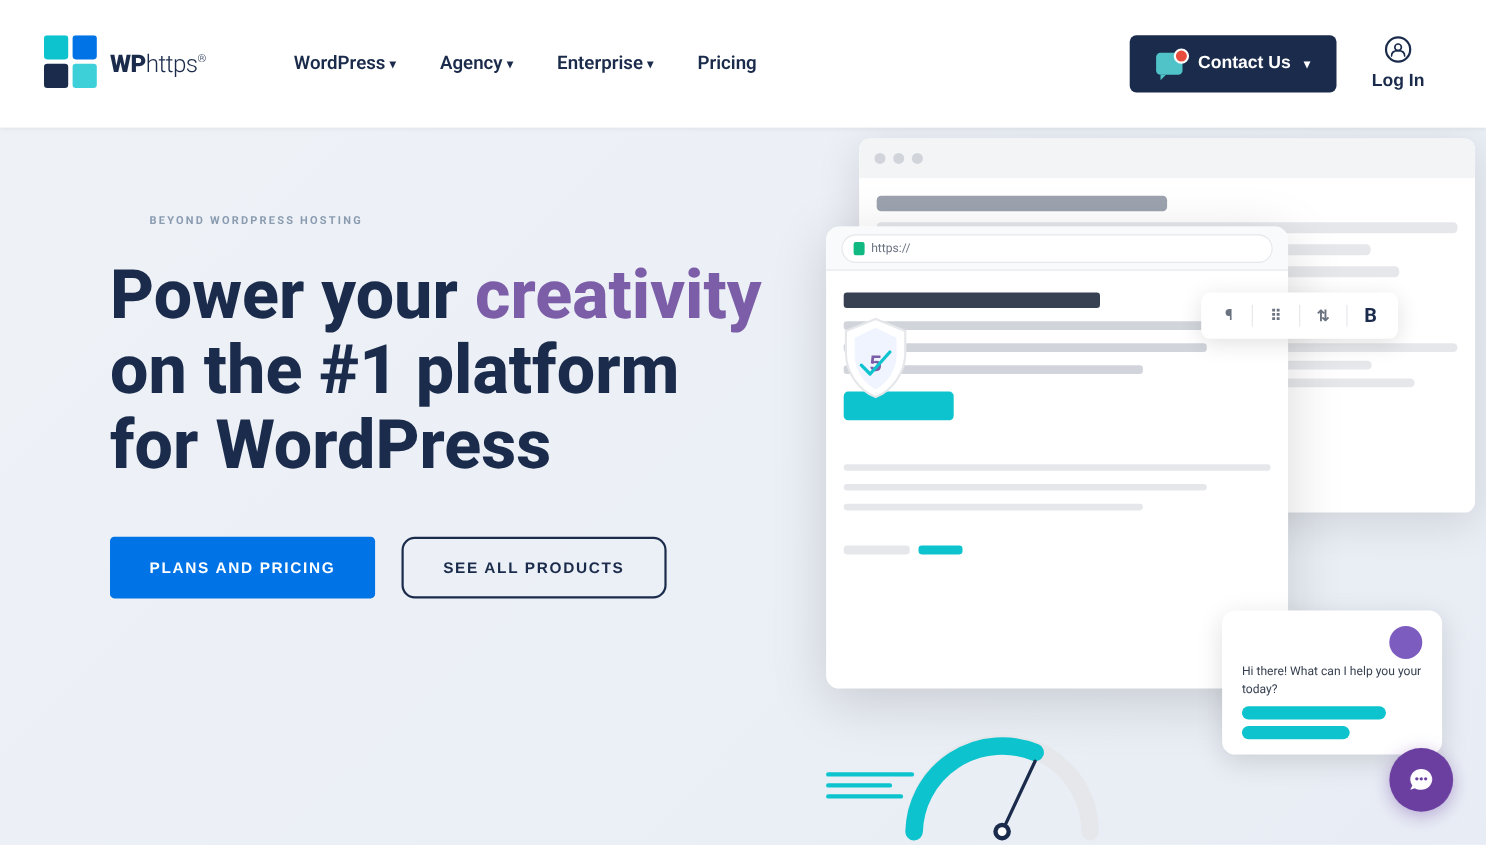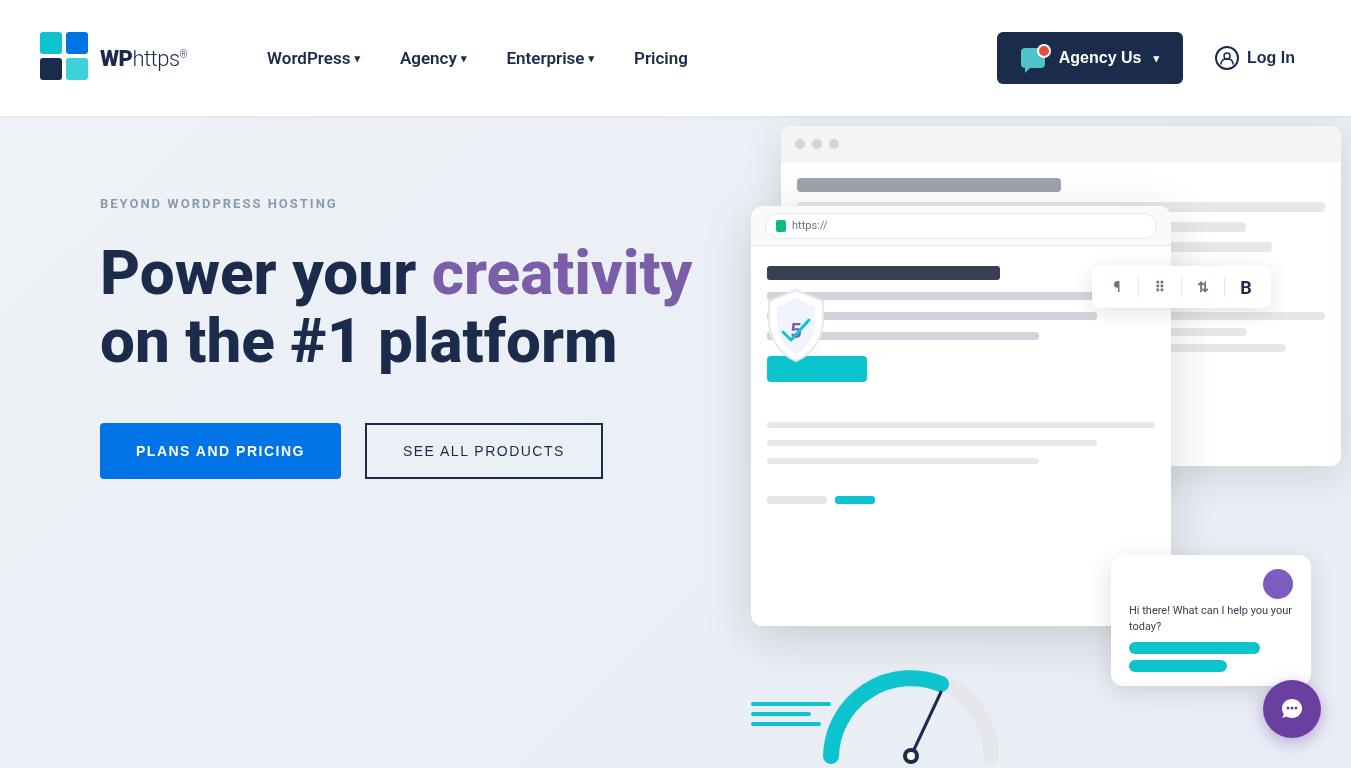--- a/index.html
+++ b/index.html
@@ -127,20 +127,21 @@
       display: flex;
       align-items: center;
       gap: 8px;
       background: transparent;
       border: none;
       color: #1b2b4b;
       font-size: 16px;
       font-weight: 600;
       cursor: pointer;
       padding: 10px 16px;
+      flex-direction: column;
     }
     .login-icon {
       width: 24px;
       height: 24px;
       border: 2px solid #1b2b4b;
       border-radius: 50%;
       display: flex;
       align-items: center;
       justify-content: center;
     }
@@ -155,26 +156,27 @@
       min-height: 652px;
       overflow: hidden;
     }
     .hero-content {
       flex: 0 0 auto;
       max-width: 620px;
       padding-top: 20px;
       z-index: 2;
     }
     .hero-eyebrow {
-      font-size: 13px;
+      font-size: 10px;
       font-weight: 700;
       color: #8a9bb0;
       letter-spacing: 2px;
       text-transform: uppercase;
       margin-bottom: 28px;
+      margin-left: 36px;
     }
     .hero-title {
       font-size: 62px;
       font-weight: 800;
       color: #1b2b4b;
       line-height: 1.1;
       margin-bottom: 48px;
     }
     .hero-title .accent {
       color: #7b5ea7;
@@ -193,24 +195,24 @@
       font-size: 14px;
       font-weight: 700;
       letter-spacing: 1.5px;
       text-transform: uppercase;
       cursor: pointer;
     }
     .btn-secondary {
       background: transparent;
       color: #1b2b4b;
       border: 2px solid #1b2b4b;
-      border-radius: 0;
+      border-radius: 12px;
       padding: 18px 36px;
       font-size: 14px;
-      font-weight: 400;
+      font-weight: 700;
       letter-spacing: 1.5px;
       text-transform: uppercase;
       cursor: pointer;
     }
 
     
     .hero-illustration {
       position: absolute;
       right: -20px;
       top: -10px;
@@ -477,41 +479,42 @@
       <span>Pricing</span>
     </div>
   </div>
 
   <div class="nav-right">
     <button class="contact-btn">
       <div class="contact-icon-wrap">
         <div class="chat-bubble-icon"></div>
         <div class="chat-dot"></div>
       </div>
-      <span>Agency Us</span>
+      <span>Contact Us</span>
       <span class="chevron-down-contact">▾</span>
     </button>
     <button class="login-btn">
       <div class="login-icon">
         <svg width="14" height="14" viewBox="0 0 14 14" fill="none">
           <circle cx="7" cy="5" r="3" stroke="#1b2b4b" stroke-width="1.5"></circle>
           <path d="M1 13c0-3.314 2.686-5 6-5s6 1.686 6 5" stroke="#1b2b4b" stroke-width="1.5" stroke-linecap="round"></path>
         </svg>
       </div>
       <span>Log In</span>
     </button>
   </div>
 </nav>
 
 <section class="hero">
   <div class="hero-content">
     <p class="hero-eyebrow">BEYOND WORDPRESS HOSTING</p>
     <h1 class="hero-title">
       <span>Power your </span><span class="accent">creativity</span><br>
       <span>on the #1 platform</span><br>
+      <span>for WordPress</span>
     </h1>
     <div class="hero-buttons">
       <button class="btn-primary">PLANS AND PRICING</button>
       <button class="btn-secondary">SEE ALL PRODUCTS</button>
     </div>
   </div>
 
   <div class="hero-illustration">
 
     <div class="browser-back">

